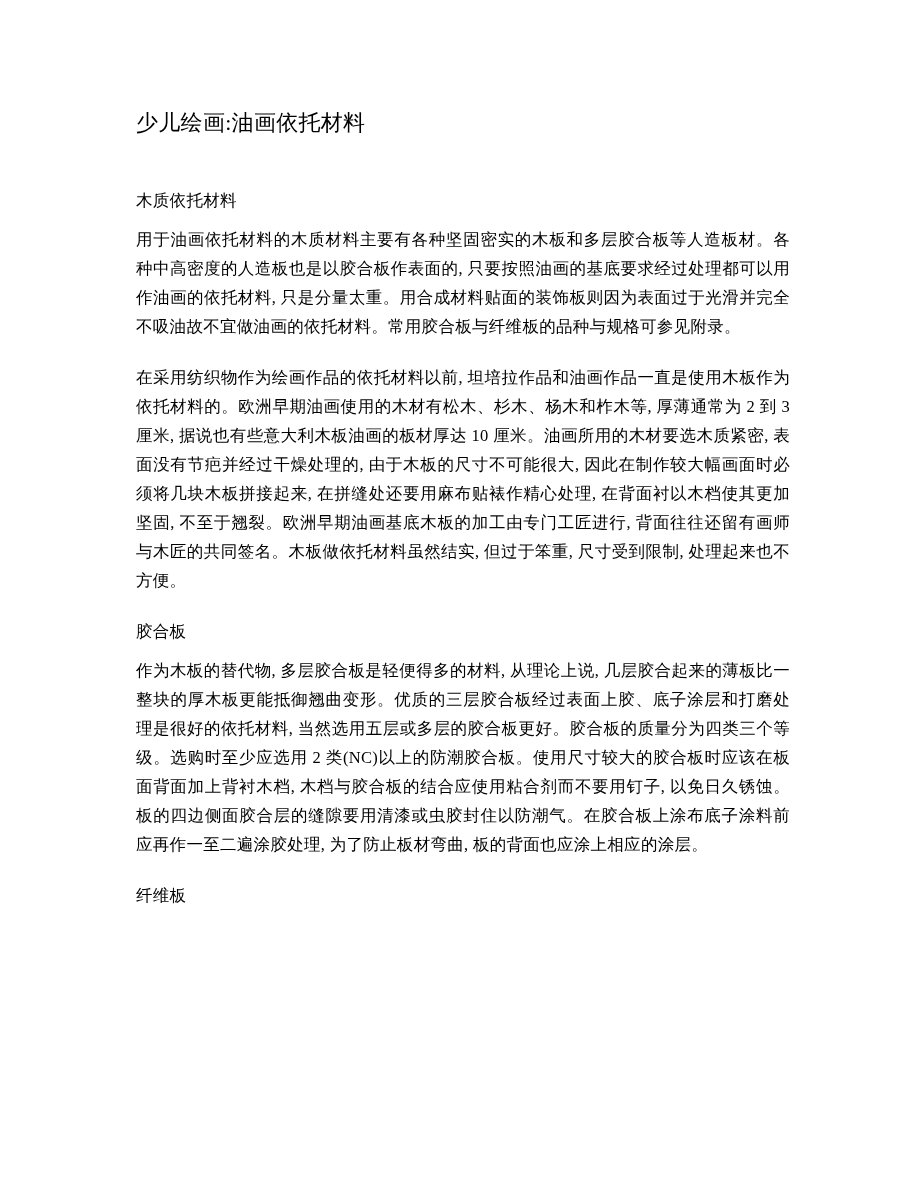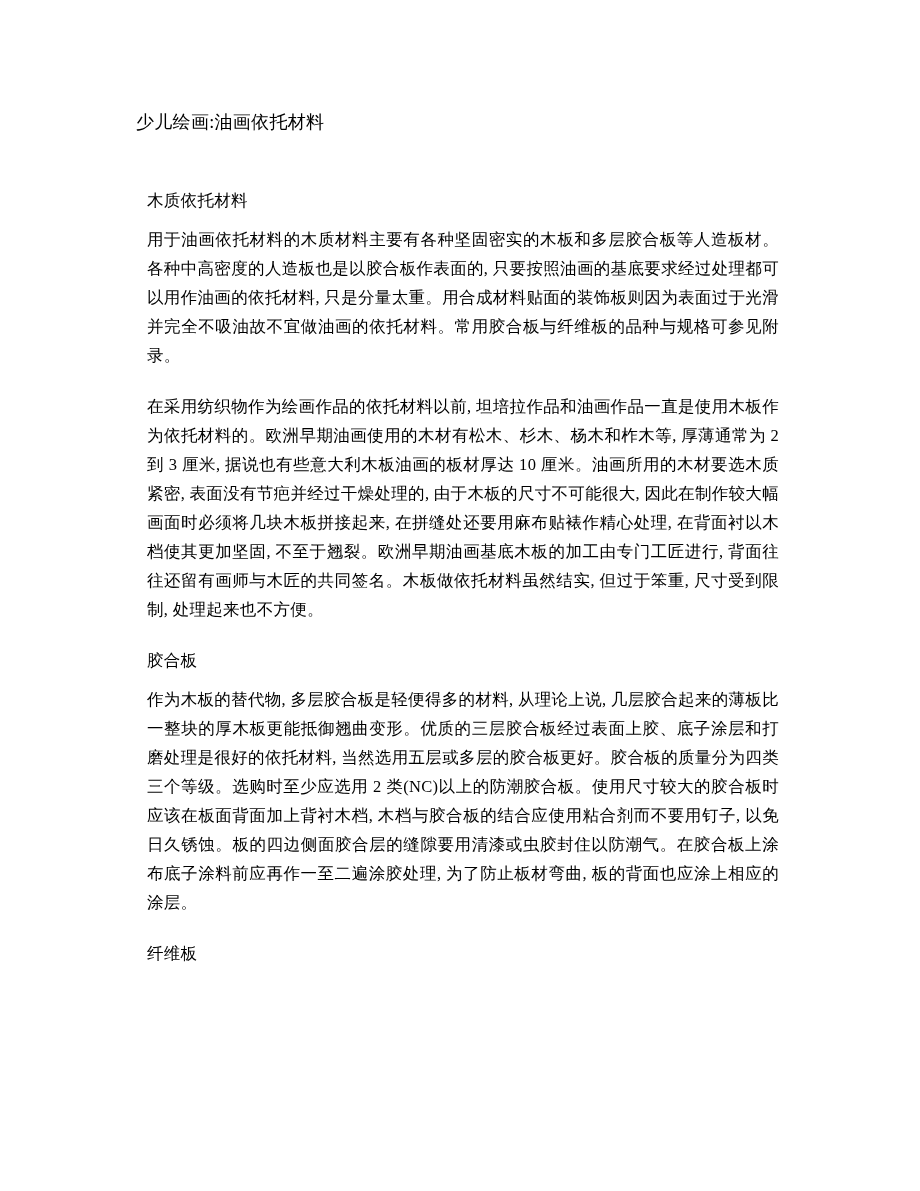--- a/index.html
+++ b/index.html
@@ -14,26 +14,26 @@
       box-sizing: border-box;
       padding: 108px 130px 60px 136px;
       background: #ffffff;
       color: #000000;
       font-family: "Liberation Serif", "DejaVu Serif", serif;
       font-size: 16.5px;
       line-height: 29px;
     }
     .doc-title {
       margin: 0 0 49px 0;
-      font-size: 18px;
+      font-size: 22px;
       font-weight: 400;
       letter-spacing: 0.3px;
     }
     .doc-section {
-      margin: 11px;
+      margin: 0;
     }
     .sec-heading {
       margin: 0 0 10px 0;
       font-size: 16.5px;
       font-weight: 400;
       letter-spacing: 0.3px;
     }
     .sec-para {
       margin: 0 0 22px 0;
       text-align: justify;

